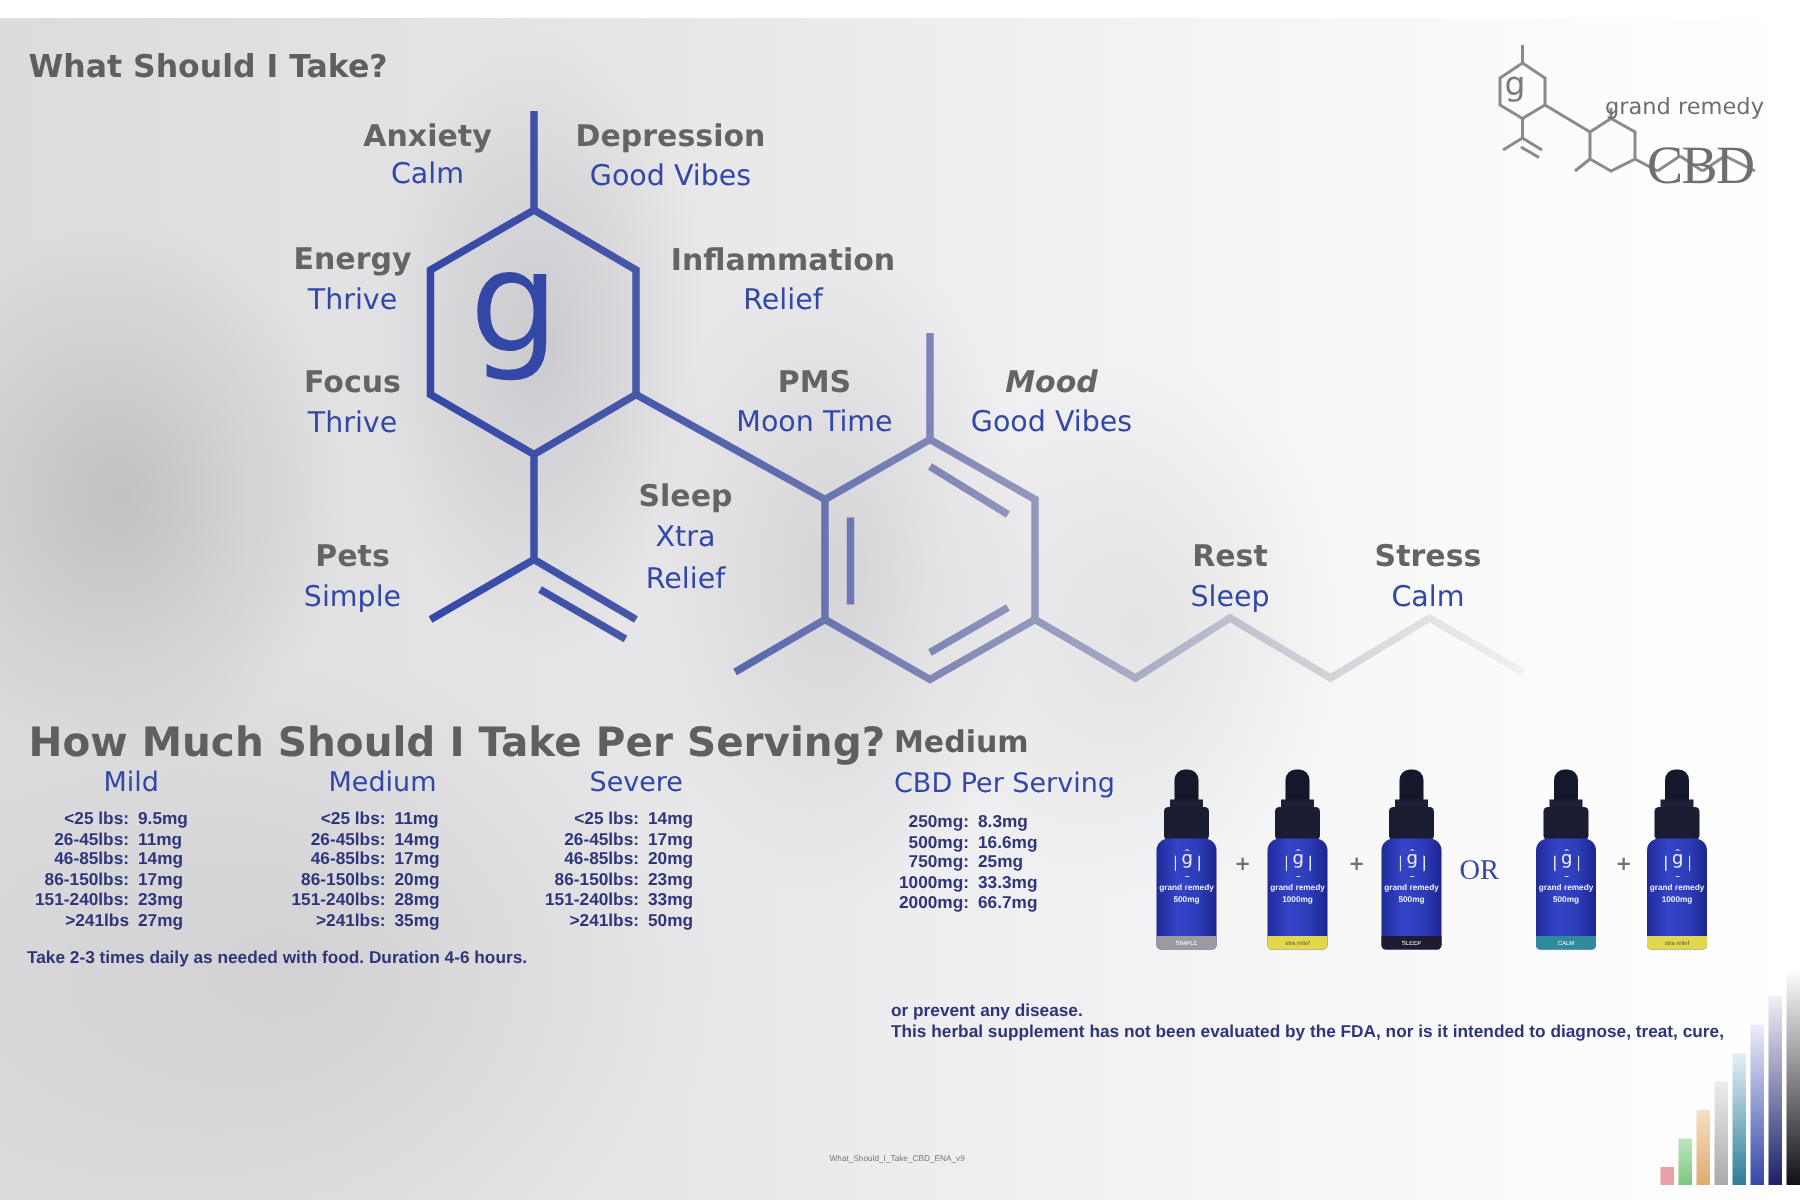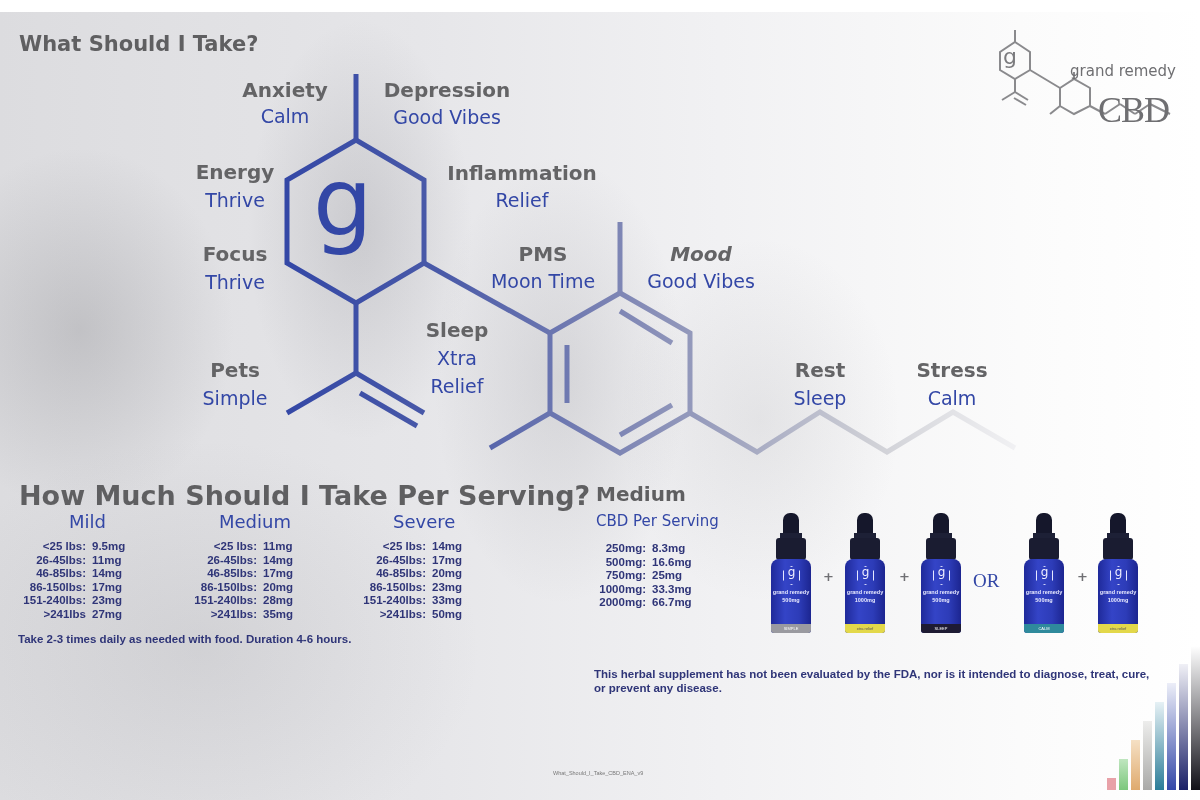--- a/index.html
+++ b/index.html
@@ -231,21 +231,21 @@
       </div>
     <div class="dose-row">
         <span class="w" style="width:78px">&gt;241lbs:</span>
         <span class="v">50mg</span>
       </div>
   </div>
 
   <div class="note" style="left:18px; top:632px; white-space:nowrap;">Take 2-3 times daily as needed with food. Duration 4-6 hours.</div>
 
   <div class="abs h-title" style="left:596px; top:482px; font-size:20px;">Medium</div>
-  <div class="abs" style="left:596px; top:512px; font-size:15px; color:#3347a6; font-family:'DejaVu Sans',sans-serif; white-space:nowrap;">CBD Per Serving</div>
+  <div class="abs" style="left:596px; top:512px; font-size:18px; color:#3347a6; font-family:'DejaVu Sans',sans-serif; white-space:nowrap;">CBD Per Serving</div>
 
   <div class="dose-table" style="left:598px; top:542px;">
     <div class="dose-row">
         <span class="w" style="width:54px">250mg:</span>
         <span class="v">8.3mg</span>
       </div>
     <div class="dose-row">
         <span class="w" style="width:54px">500mg:</span>
         <span class="v">16.6mg</span>
       </div>
@@ -327,22 +327,22 @@
     <div class="body">
       <div class="hex"></div>
         <div class="hexg">g</div>
       <div class="brand">grand remedy</div>
       <div class="mg">1000mg</div>
       <div class="band" style="background:#e3d84a; color:#555;">xtra relief</div>
     </div>
   </div>
 
   <div class="note" style="left:594px; top:667px; white-space:nowrap;">
+    <div>or prevent any disease.</div>
     <div>This herbal supplement has not been evaluated by the FDA, nor is it intended to diagnose, treat, cure,</div>
-    <div>or prevent any disease.</div>
   </div>
 
   <div class="footer-id" style="left:553px; top:770px;">What_Should_I_Take_CBD_ENA_v9</div>
 
   <div class="abs" style="left:1107px; top:660px; width:93px; height:130px;">
     <div class="abs" style="left:0; top:118px; width:9px; height:12px; background:#e8a1a8;"></div>
     <div class="abs" style="left:12px; top:99px; width:9px; height:31px; background:linear-gradient(#bfe6bf,#7cc77c);"></div>
     <div class="abs" style="left:24px; top:80px; width:9px; height:50px; background:linear-gradient(#f5e0c4,#dfaa6e);"></div>
     <div class="abs" style="left:36px; top:61px; width:9px; height:69px; background:linear-gradient(#ededec,#a9a9a7);"></div>
     <div class="abs" style="left:48px; top:42px; width:9px; height:88px; background:linear-gradient(#e6f1f5,#2c7d98);"></div>

